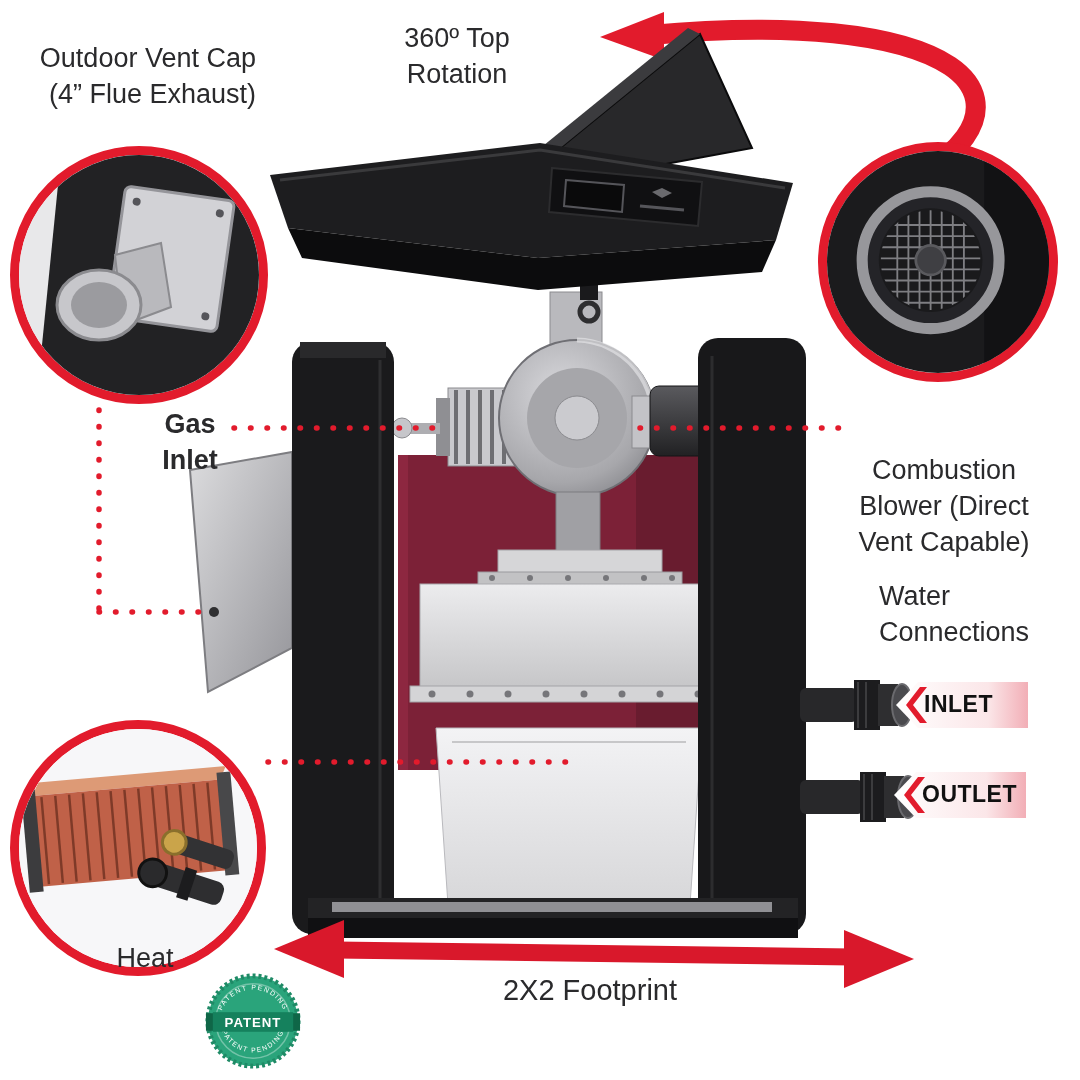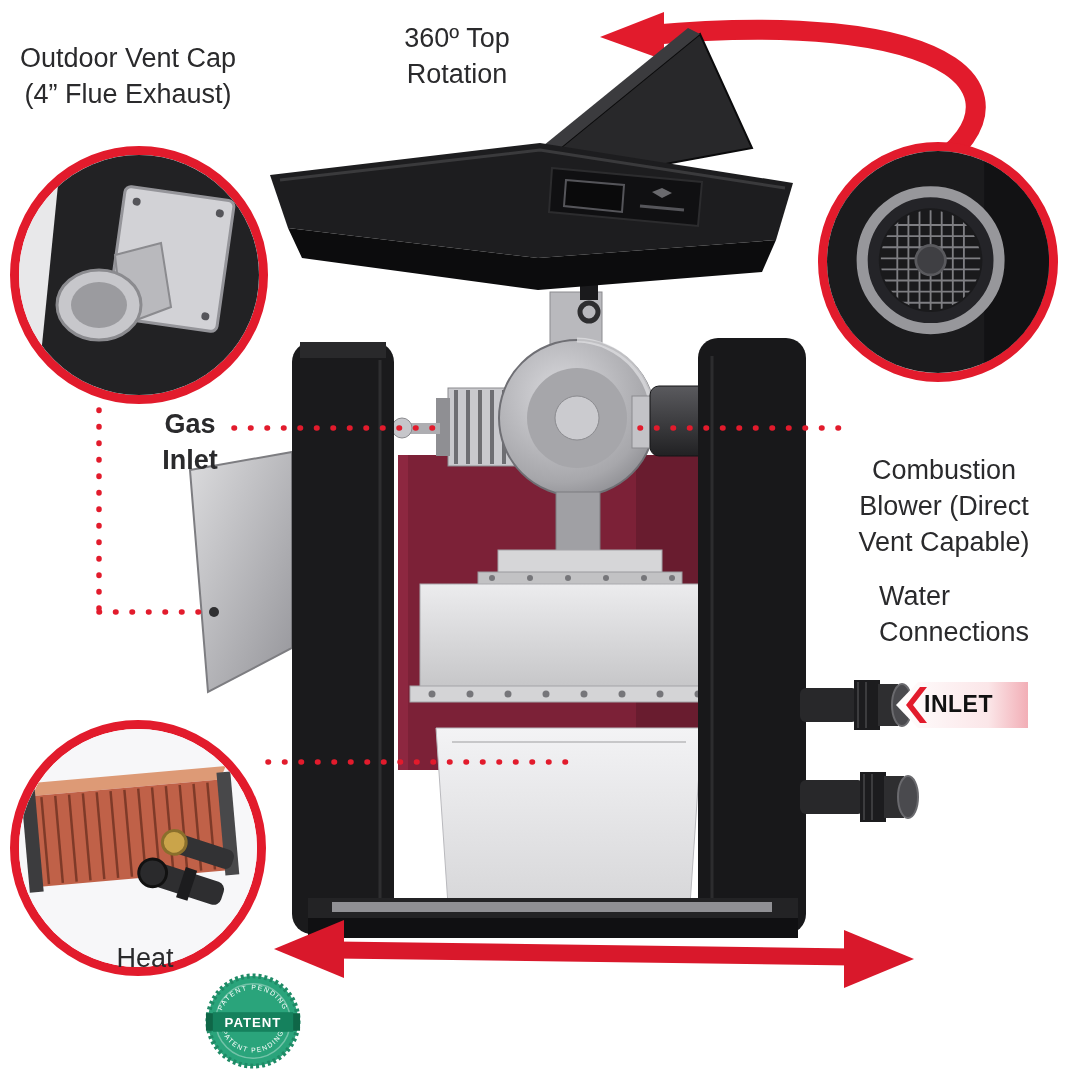--- a/index.html
+++ b/index.html
@@ -271,22 +271,29 @@
     </svg>
   </div>
 
   <div class="banner" style="left:896px;top:682px;">
     <svg width="132" height="46" viewBox="0 0 132 46">
       <polygon points="22,0 132,0 132,46 22,46 0,23" fill="url(#bannerGrad)"></polygon>
       <polygon points="10,23 24,5 31,5 17,23 31,41 24,41" fill="#e21b2c"></polygon>
     </svg>
     <span>INLET</span>
   </div>
-
-  <div class="abs label" style="left:0px;top:40px;width:256px;">
+  <div class="banner" style="left:894px;top:772px;">
+    <svg width="132" height="46" viewBox="0 0 132 46">
+      <polygon points="22,0 132,0 132,46 22,46 0,23" fill="url(#bannerGrad)"></polygon>
+      <polygon points="10,23 24,5 31,5 17,23 31,41 24,41" fill="#e21b2c"></polygon>
+    </svg>
+    <span>OUTLET</span>
+  </div>
+
+  <div class="abs label" style="left:0px;top:40px;width:256px;text-align:right;">
     <div>Outdoor Vent Cap</div>
     <div>(4” Flue Exhaust)</div>
   </div>
 
   <div class="abs label" style="left:342px;top:20px;width:230px;">
     <div>360º Top</div>
     <div>Rotation</div>
   </div>
 
   <div class="abs label" style="left:130px;top:406px;width:120px;font-weight:bold;">
@@ -302,20 +309,23 @@
 
   <div class="abs label left" style="left:844px;top:578px;width:220px;margin-left:35px;">
     <div>Water</div>
     <div>Connections</div>
   </div>
 
   <div class="abs label" style="left:50px;top:940px;width:190px;">
     <div>Heat</div>
   </div>
 
+  <div class="abs label" style="left:420px;top:972px;width:340px;font-size:29px;">
+    <div>2X2 Footprint</div>
+  </div>
 
   <div class="patent" style="left:204px;top:972px;width:98px;height:98px;">
     <svg viewBox="0 0 100 100" width="98" height="98">
       <circle cx="50" cy="50" r="46" fill="#2aa47b" stroke="#1f8a66" stroke-width="5" stroke-dasharray="3 3"></circle>
       <circle cx="50" cy="50" r="38" fill="#2aa47b" stroke="#ffffff" stroke-opacity="0.35" stroke-width="1.5"></circle>
       <path id="arcTop" d="M 16,52 A 34,34 0 0 1 84,52" fill="none"></path>
       <path id="arcBot" d="M 16,48 A 34,34 0 0 0 84,48" fill="none"></path>
       <text font-size="7" fill="#ffffff" letter-spacing="1.5" font-family="Liberation Sans, sans-serif">
         <textPath href="#arcTop" startOffset="50%" text-anchor="middle">PATENT PENDING</textPath>
       </text>

